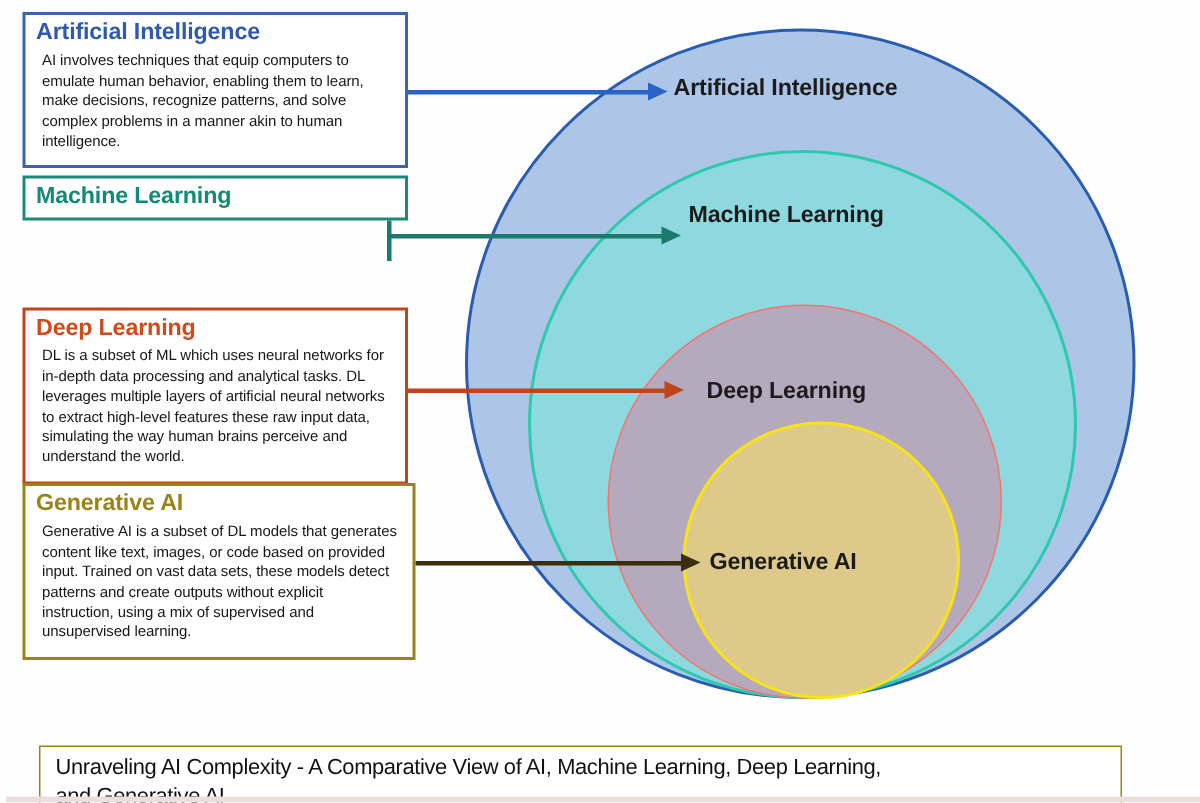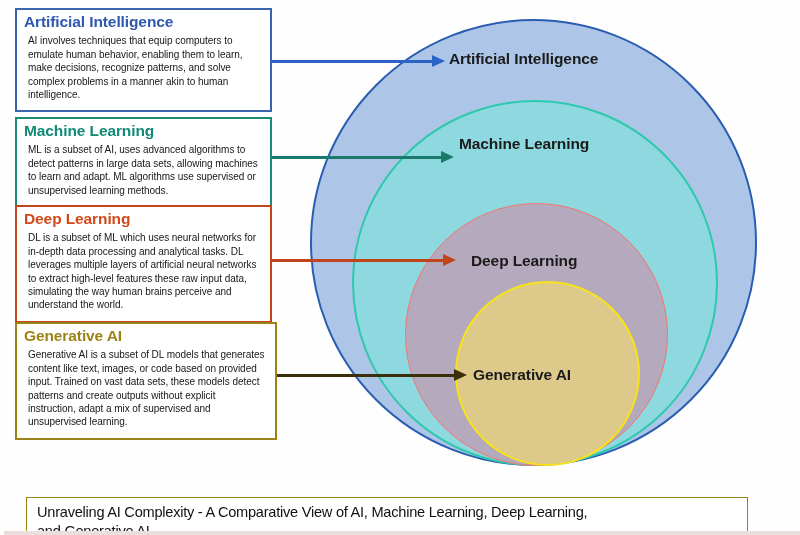--- a/index.html
+++ b/index.html
@@ -186,31 +186,30 @@
     <div class="head"></div>
   </div>
 
   <div class="info-box" id="box-ai">
     <div class="info-title">Artificial Intelligence</div>
     <div class="info-body">AI involves techniques that equip computers to emulate human behavior, enabling them to learn, make decisions, recognize patterns, and solve complex problems in a manner akin to human intelligence.</div>
   </div>
 
   <div class="info-box" id="box-ml">
     <div class="info-title">Machine Learning</div>
-    <div class="info-body">ML is a subset of AI, uses advanced algorithms to detect patterns in large data sets, allowing machines to learn and adapt. ML algorithms use supervised or unsupervised learning methods.</div>
   </div>
 
   <div class="info-box" id="box-dl">
     <div class="info-title">Deep Learning</div>
     <div class="info-body">DL is a subset of ML which uses neural networks for in-depth data processing and analytical tasks. DL leverages multiple layers of artificial neural networks to extract high-level features these raw input data, simulating the way human brains perceive and understand the world.</div>
   </div>
 
   <div class="info-box" id="box-gen">
     <div class="info-title">Generative AI</div>
-    <div class="info-body">Generative AI is a subset of DL models that generates content like text, images, or code based on provided input. Trained on vast data sets, these models detect patterns and create outputs without explicit instruction, adapt a mix of supervised and unsupervised learning.</div>
+    <div class="info-body">Generative AI is a subset of DL models that generates content like text, images, or code based on provided input. Trained on vast data sets, these models detect patterns and create outputs without explicit instruction, using a mix of supervised and unsupervised learning.</div>
   </div>
 
   <div id="footer-box">
     <div class="cap">Unraveling AI Complexity - A Comparative View of AI, Machine Learning, Deep Learning,</div>
     <div class="cap">and Generative AI</div>
   </div>
 
   <div id="bottom-strip"></div>
   <div id="left-strip"></div>
 </div>

